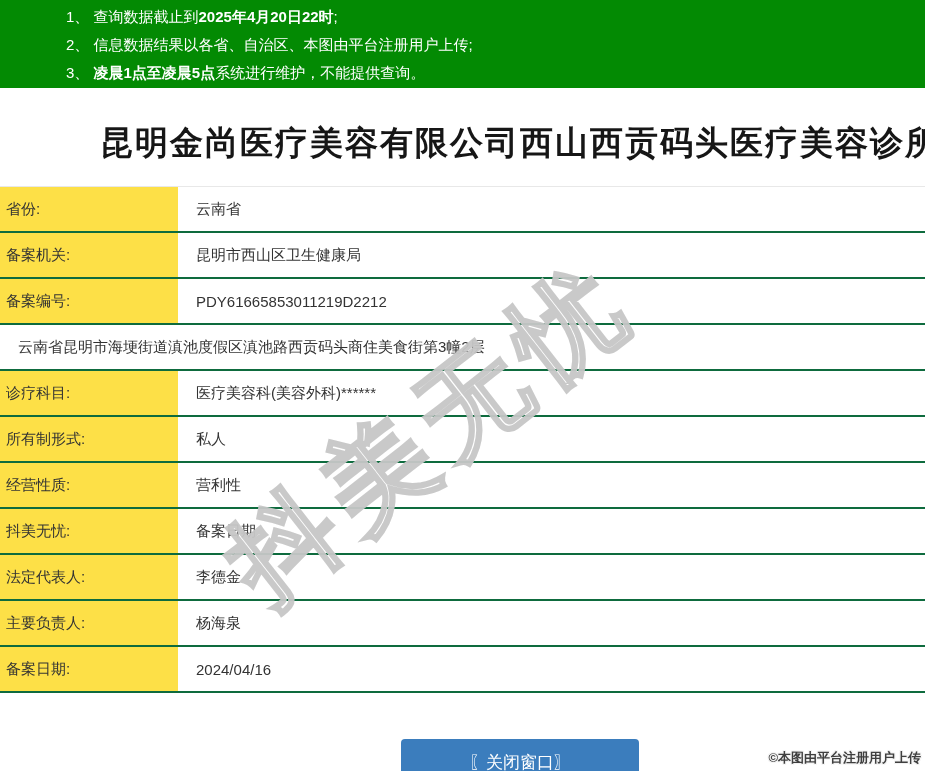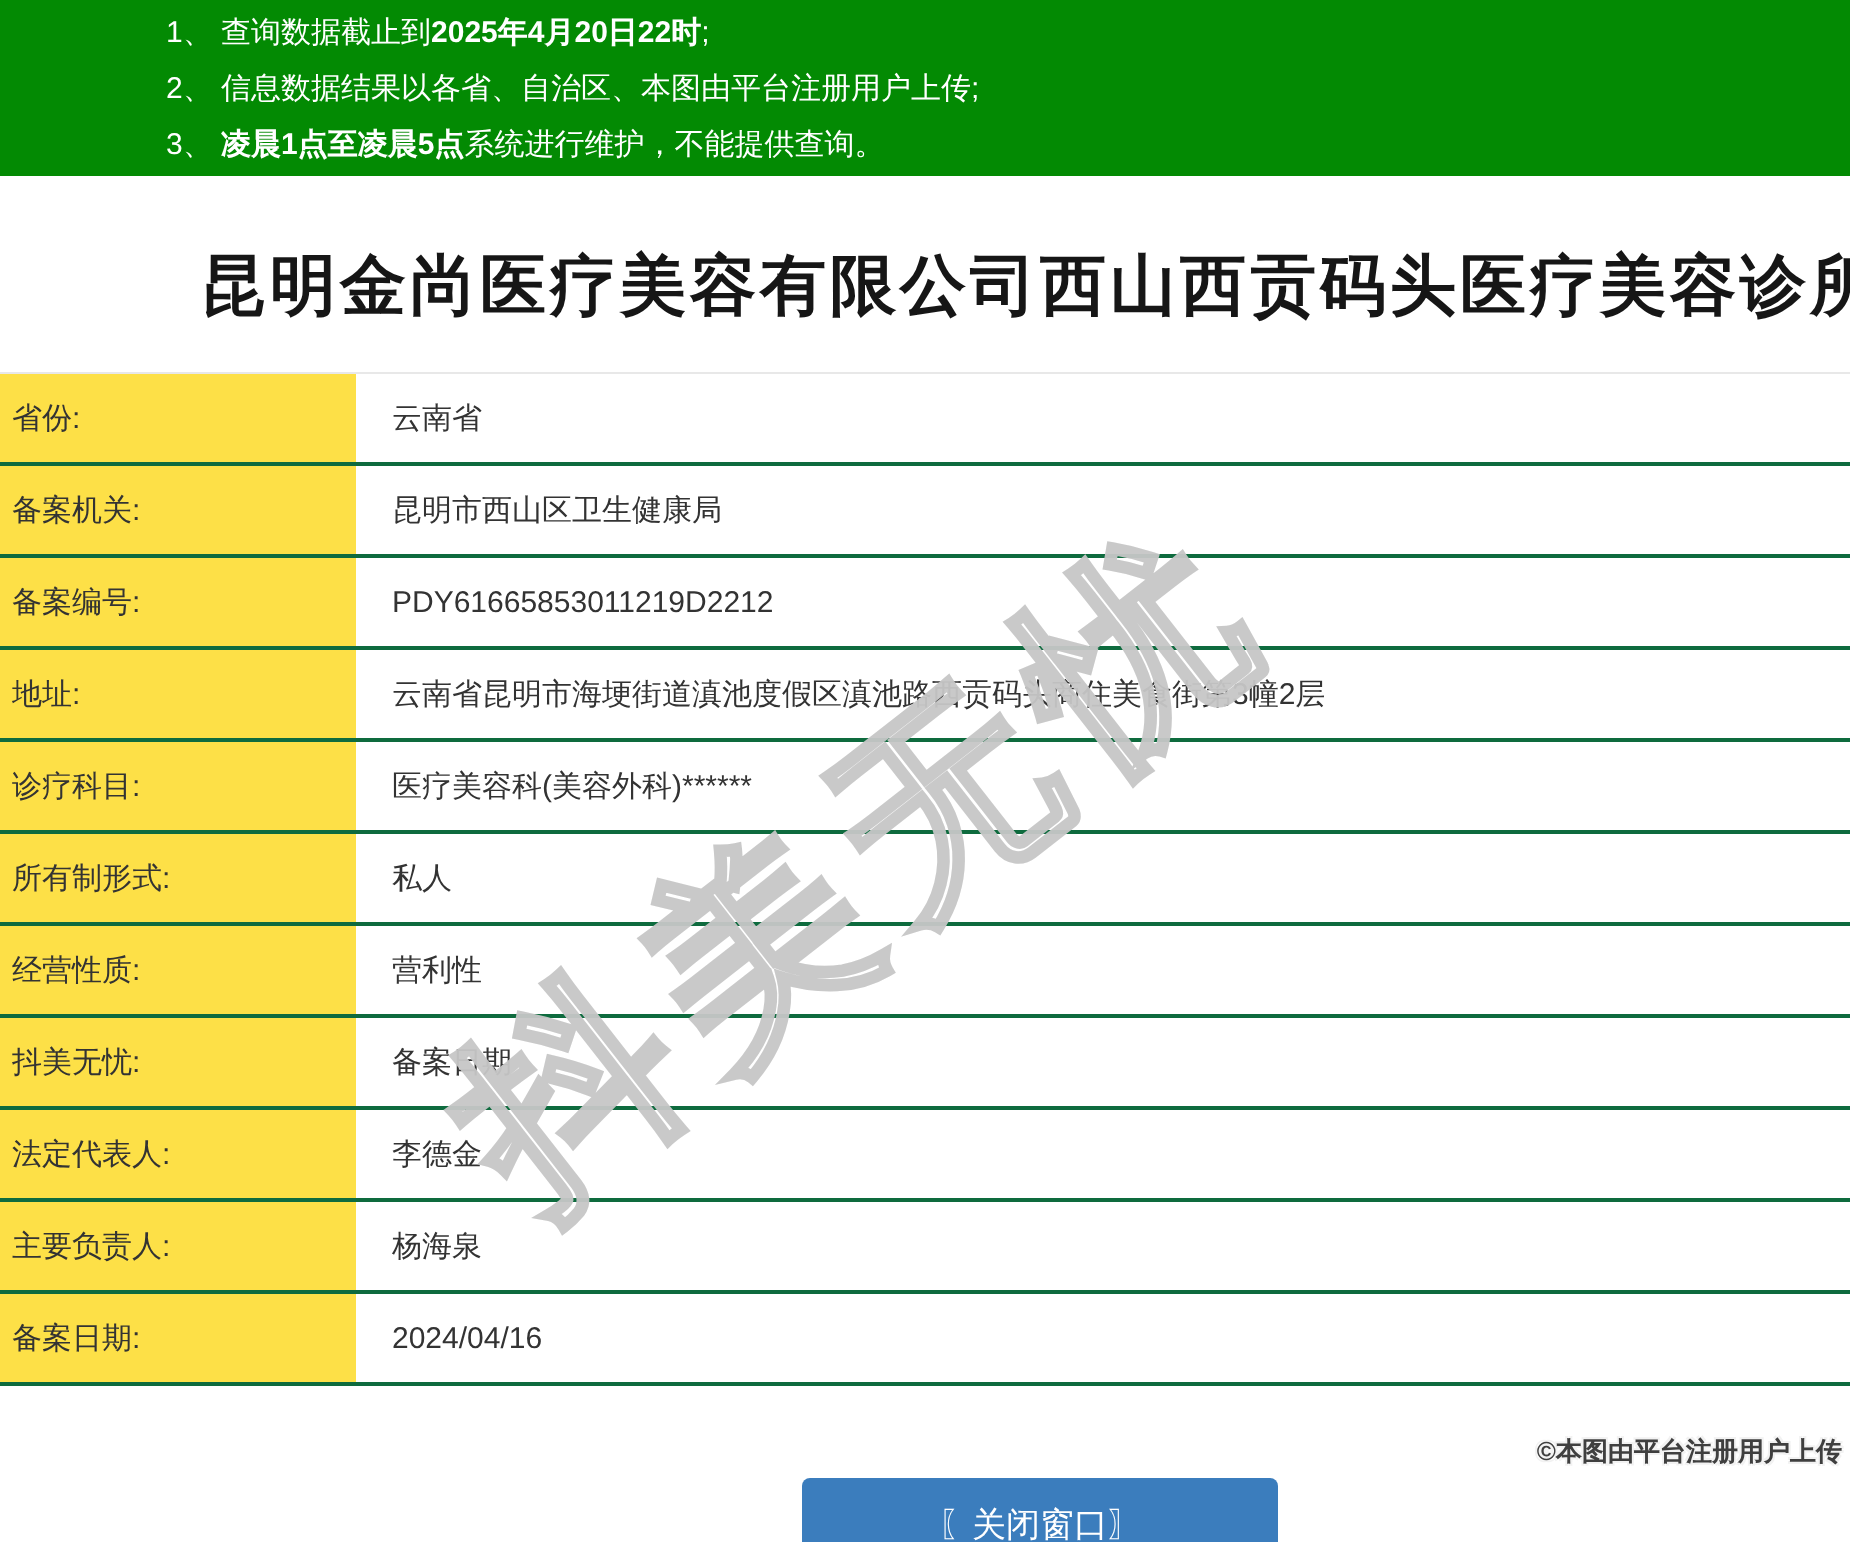--- a/index.html
+++ b/index.html
@@ -9,21 +9,21 @@
     background: #ffffff;
     font-family: "Liberation Sans", "DejaVu Sans", sans-serif;
     position: relative;
   }
   
   .notice-bar {
     width: 100%;
     height: 88px;
     background: #038a03;
     color: #ffffff;
-    padding: 3px 10px 0 83px;
+    padding: 3px 10px 0 66px;
     font-size: 15px;
   }
   .notice-line {
     line-height: 28px;
     white-space: nowrap;
   }
   .notice-line b { font-weight: bold; }
   
   .content {
     width: 1040px;
@@ -94,21 +94,21 @@
     color: #ffffff;
     font-size: 17px;
     font-family: "Liberation Sans", "DejaVu Sans", sans-serif;
     cursor: pointer;
     z-index: 10;
   }
   
   .attribution {
     position: absolute;
     right: 4px;
-    top: 717px;
+    top: 749px;
     font-size: 13px;
     font-weight: bold;
     color: #3f3f3f;
     text-shadow: 1px 1px 0 #f2f2f2, -1px -1px 0 #f2f2f2, 1px -1px 0 #f2f2f2, -1px 1px 0 #f2f2f2;
     white-space: nowrap;
     z-index: 11;
   }
 </style>
 </head>
 <body>
@@ -129,21 +129,20 @@
     </div>
     <div class="record-row">
       <div class="row-label">备案机关:</div>
       <div class="row-value">昆明市西山区卫生健康局</div>
     </div>
     <div class="record-row">
       <div class="row-label">备案编号:</div>
       <div class="row-value">PDY61665853011219D2212</div>
     </div>
     <div class="record-row">
-      <div class="row-label">地址:</div>
       <div class="row-value">云南省昆明市海埂街道滇池度假区滇池路西贡码头商住美食街第3幢2层</div>
     </div>
     <div class="record-row">
       <div class="row-label">诊疗科目:</div>
       <div class="row-value">医疗美容科(美容外科)******</div>
     </div>
     <div class="record-row">
       <div class="row-label">所有制形式:</div>
       <div class="row-value">私人</div>
     </div>

